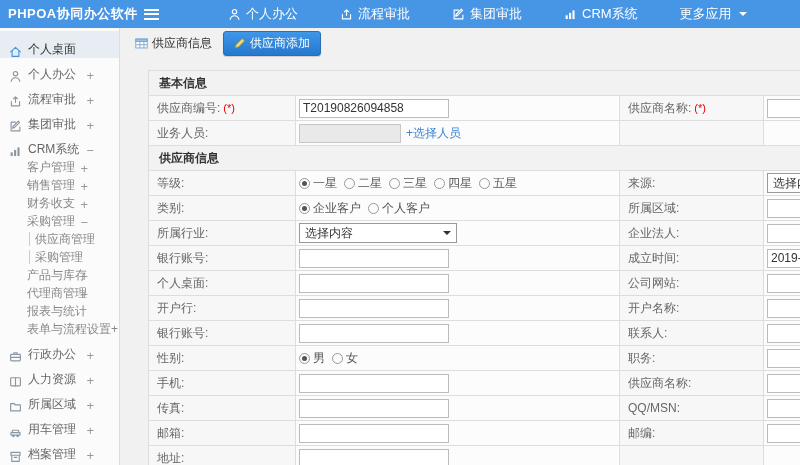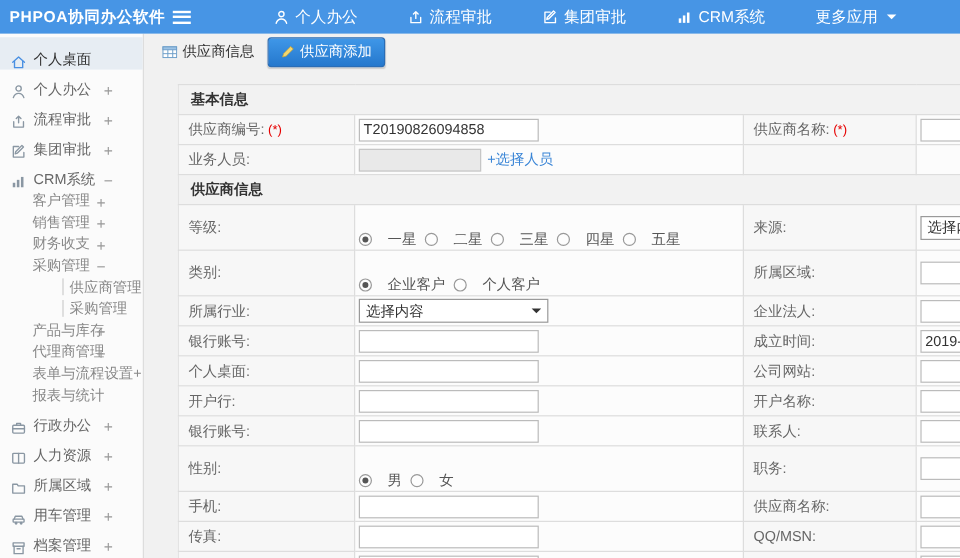--- a/index.html
+++ b/index.html
@@ -15,21 +15,21 @@
   .nav-item { display:flex; align-items:center; gap:5px; font-size:13px; padding:0 21px; cursor:pointer; white-space:nowrap; }
   .nav-item .icn { display:inline-flex; }
   .caret { width:0; height:0; border:4px solid transparent; border-top-color:#fff; margin-top:4px; margin-left:2px; }
 
   
   .sidebar { position:absolute; top:28px; left:0; width:120px; bottom:0; background:#fbfbfb; border-right:1px solid #ddd; padding-top:3px; overflow:hidden; }
   .sb-item { position:relative; display:flex; align-items:flex-end; color:#666; cursor:pointer; white-space:nowrap; }
   .sb-item .sb-icon { display:inline-flex; color:#8a97a3; margin-right:6px; }
   .lvl0 { height:25px; padding-left:9px; }
   .lvl1 { height:18px; padding-left:27px; color:#888; }
-  .lvl2 { height:18px; padding-left:35px; color:#888;margin-left:23px; }
+  .lvl2 { height:18px; padding-left:35px; color:#888; }
   .lvl2::before { content:""; position:absolute; left:29px; top:2px; bottom:2px; width:1px; background:#ccc; }
   .sb-item.active { background:#e7edf3; color:#333; height:27px; }
   .sb-item.active .sb-icon { color:#4a90e2; }
   .expand { position:absolute; right:25px; color:#999; font-size:13px; }
   .lvl1 .expand { right:31px; }
 
   
   .content { position:absolute; left:120px; top:28px; right:0; bottom:0; background:#f1f1f1; overflow:hidden; }
   .tabbar { height:30px; display:flex; align-items:center; padding-left:13px; gap:9px; }
   .tab { display:flex; align-items:center; gap:4px; font-size:12px; color:#333; cursor:pointer; padding:3px 2px; }
@@ -45,21 +45,21 @@
   .req { color:#e60000; font-size:11px; margin-left:3px; }
 
   .txt { width:150px; height:19px; border:1px solid #bbb; font-size:12px; padding:0 3px; background:#fff; color:#333; font-family:inherit; }
   .txt.gray { background:#e9e9e9; border-color:#c6c6c6; width:102px; }
   .link { color:#3a85d6; margin-left:5px; cursor:pointer; text-decoration:none; }
 
   .selbox { display:inline-flex; align-items:center; justify-content:space-between; width:158px; height:20px; border:1px solid #999; background:#fff; padding:0 5px; color:#333; cursor:pointer; }
   .selbox .sel-caret { width:0; height:0; border:4px solid transparent; border-top-color:#333; margin-top:4px; }
 
   .radio-group { display:inline-flex; align-items:center; gap:7px; }
-  .radio-opt { display:inline-flex; align-items:center; gap:13px; cursor:pointer; color:#555;margin-top:20px; }
+  .radio-opt { display:inline-flex; align-items:center; gap:3px; cursor:pointer; color:#555; }
   .radio { display:inline-block; width:11px; height:11px; border:1px solid #999; border-radius:50%; background:#fdfdfd; position:relative; flex:none; }
   .radio.sel::after { content:""; position:absolute; left:2px; top:2px; width:5px; height:5px; background:#555; border-radius:50%; }
 </style>
 </head>
 <body>
 
 <div class="topbar">
   <div class="logo">PHPOA协同办公软件</div>
   <span class="hamburger"></span>
   <div class="topnav">
@@ -180,24 +180,24 @@
     </div>
     <div class="sb-item lvl1">
       <span>产品与库存</span>
       <span class="expand">+</span>
     </div>
     <div class="sb-item lvl1">
       <span>代理商管理</span>
       <span class="expand">+</span>
     </div>
     <div class="sb-item lvl1">
+      <span>报表与统计</span>
+    </div>
+    <div class="sb-item lvl1">
       <span>表单与流程设置+</span>
-    </div>
-    <div class="sb-item lvl1">
-      <span>报表与统计</span>
     </div>
     <div class="sb-item lvl0">
       <span class="sb-icon">
         <svg width="13" height="13" viewBox="0 0 16 16" fill="none" stroke="currentColor" stroke-width="1.4" stroke-linecap="round" stroke-linejoin="round">
           <rect x="2" y="5.4" width="12" height="8" rx="1"></rect>
           <path d="M6 5.4V3.4h4v2M2 9h12"></path>
         </svg>
       </span>
       <span>行政办公</span>
       <span class="expand">+</span>

